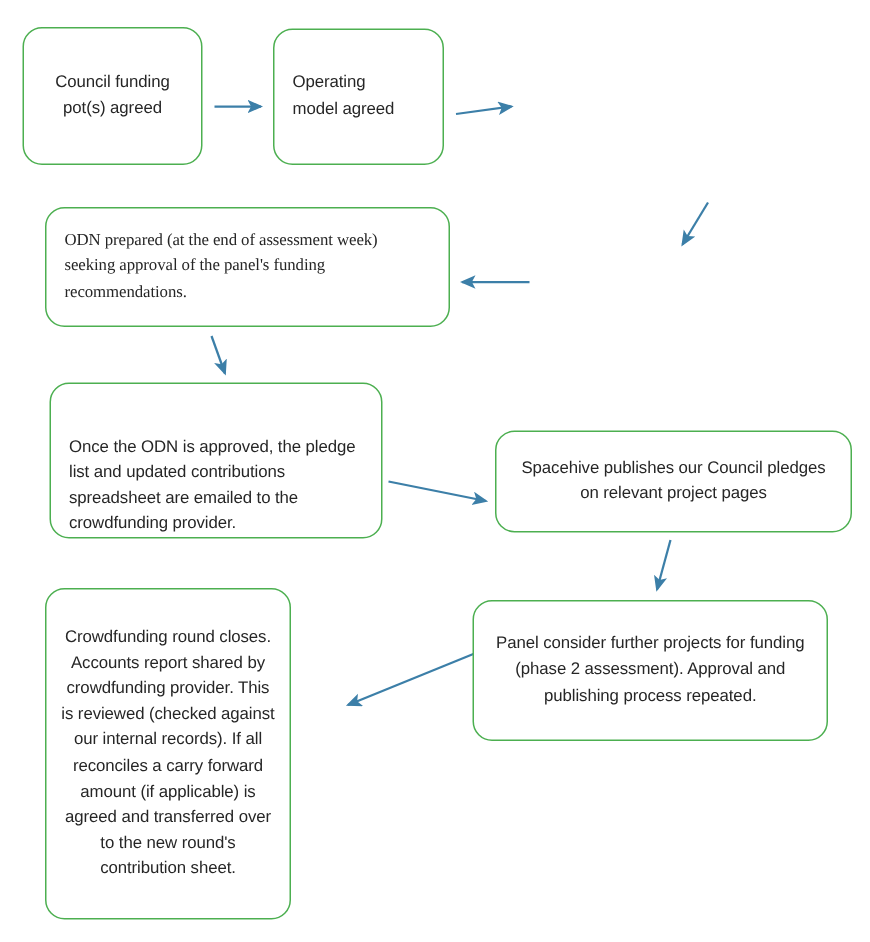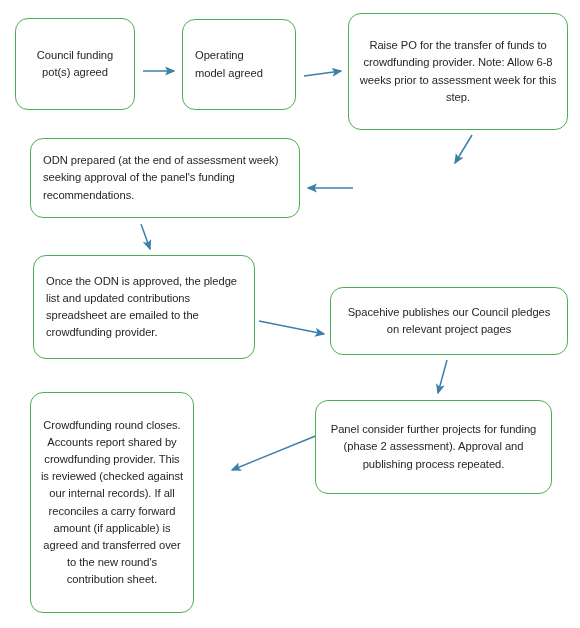--- a/index.html
+++ b/index.html
@@ -45,23 +45,23 @@
     padding: 0 9px;
     white-space: pre-line;
   }
   .node.center .txt { text-align: center; }
   .node.left   .txt { text-align: left; }
 
   
   #n-council      { left: 15px;  top: 18px;  width: 120px; height: 92px; }
   #n-operating    { left: 182px; top: 19px;  width: 114px; height: 91px; }
   #n-raisepo      { left: 348px; top: 13px;  width: 220px; height: 117px; }
-  #n-odn          { left: 30px;  top: 138px; width: 270px; height: 80px; }
+  #n-odn          { left: 30px;  top: 138px; width: 270px; height: 80px; font-family: Liberation Serif, serif; }
   #n-contrib      { left: 358px; top: 170px; width: 204px; height: 80px; }
-  #n-emailed      { left: 33px;  top: 255px; width: 222px; height: 104px; }
+  #n-emailed      { left: 33px;  top: 255px; width: 222px; height: 104px; align-items: flex-end; }
   #n-spacehive    { left: 330px; top: 287px; width: 238px; height: 68px; }
   #n-panel        { left: 315px; top: 400px; width: 237px; height: 94px; }
   #n-close        { left: 30px;  top: 392px; width: 164px; height: 221px; }
 
   #n-odn .txt     { padding-left: 12px; padding-right: 12px; }
   #n-emailed .txt { padding-left: 12px; padding-right: 12px; }
   #n-operating .txt { padding-left: 12px; }
   #n-close .txt   { padding-left: 8px; padding-right: 8px; }
 </style>
 </head>
@@ -112,23 +112,20 @@
   <div class="node left" id="n-operating">
     <span class="txt">Operating
 model agreed</span>
   </div>
 
   <div class="node center" id="n-council">
     <span class="txt">Council funding
 pot(s) agreed</span>
   </div>
 
-  <div class="node center" id="n-raisepo">
-    <span class="txt">Raise PO for the transfer of funds to crowdfunding provider.  Note: Allow 6-8 weeks prior to assessment week for this step.</span>
-  </div>
 
   <div class="node left" id="n-odn">
     <span class="txt">ODN prepared (at the end of assessment week) seeking approval of the panel's funding recommendations.</span>
   </div>
 
 
   <div class="node left" id="n-emailed">
     <span class="txt">Once the ODN is approved, the pledge list and updated contributions spreadsheet are emailed to the crowdfunding provider.</span>
   </div>
 

